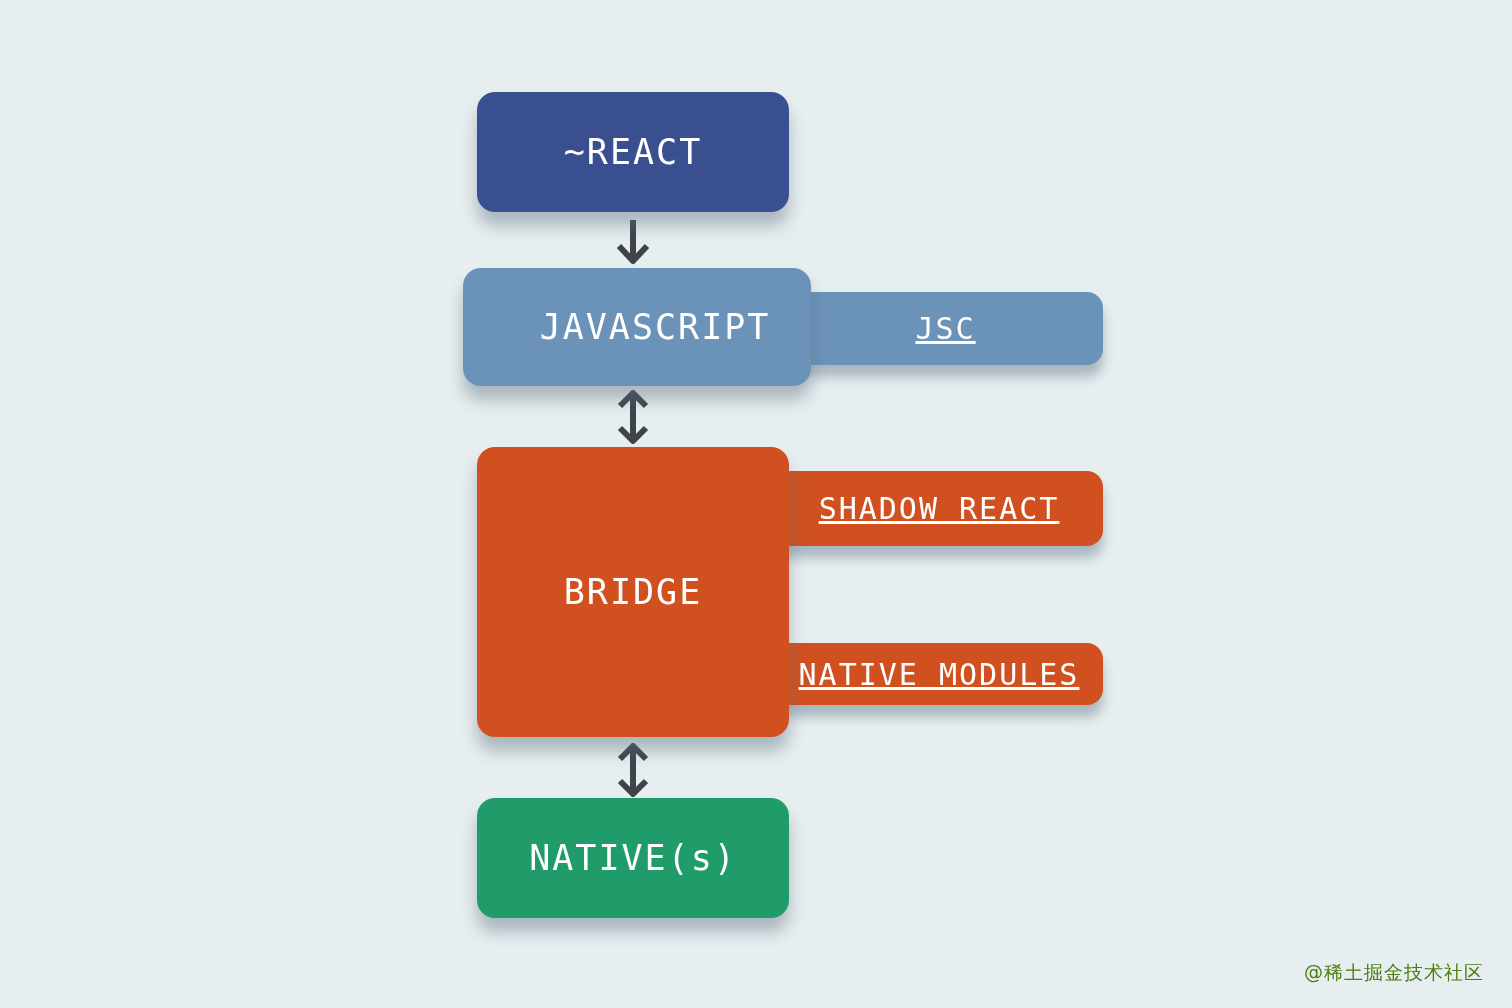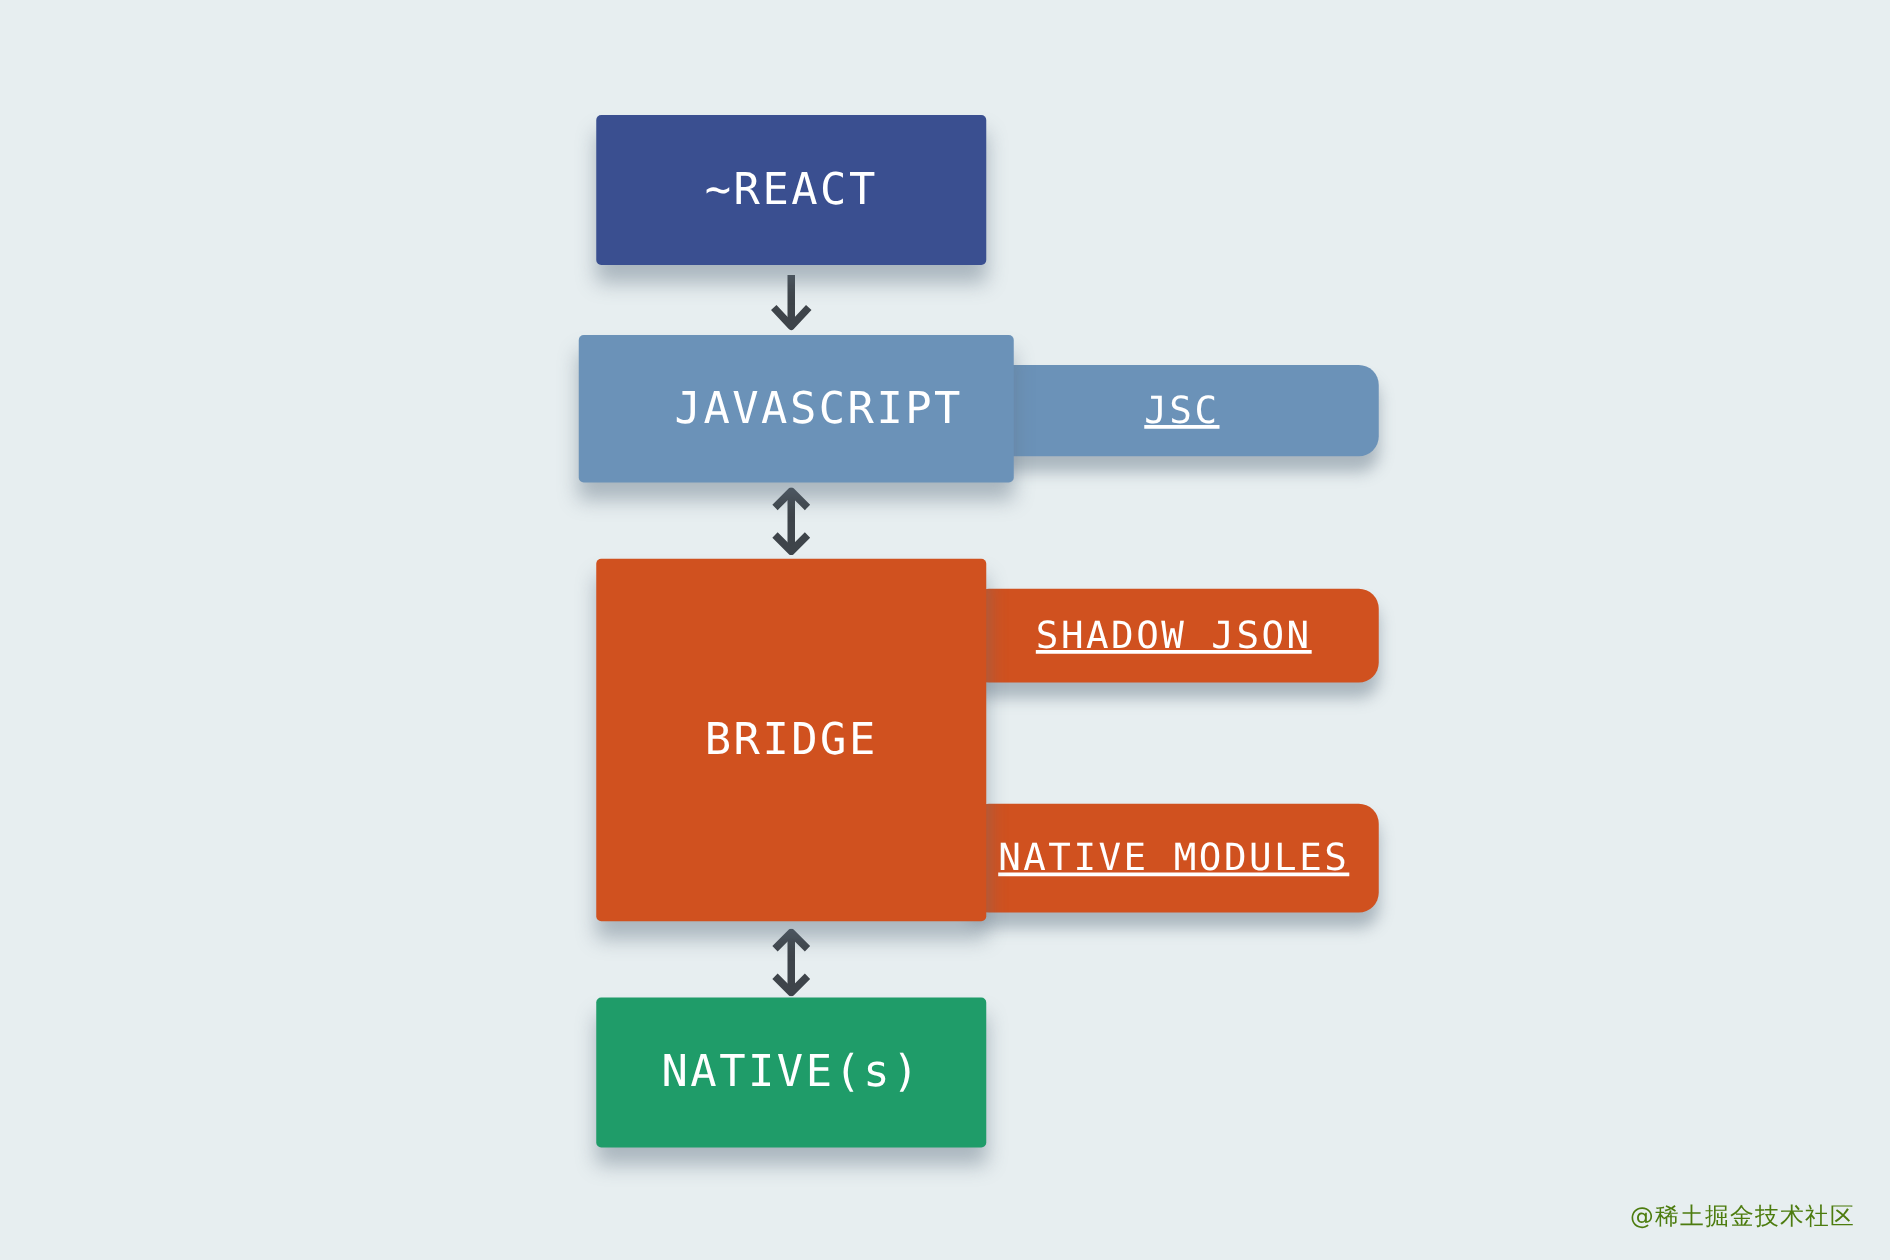--- a/index.html
+++ b/index.html
@@ -11,41 +11,41 @@
   }
   .stage{position:relative;width:1512px;height:1008px;}
 
   .node,.tab{
     position:absolute;
     display:flex;align-items:center;justify-content:center;
     color:#ffffff;
     letter-spacing:2px;
   }
   .node{
-    border-radius:4px;
+    border-radius:18px;
     font-size:35px;
     z-index:2;
     box-shadow:0 14px 16px rgba(98,116,130,0.45);
     align-items:center;
   }
   .tab{
     border-radius:16px;
     font-size:30px;
     z-index:1;
     box-shadow:0 12px 12px rgba(98,116,130,0.45);
     text-decoration:underline;
   }
 
   .node-react{left:477px;top:92px;width:312px;height:120px;background:var(--color-react,#3a4f90);}
   .node-javascript{left:463px;top:268px;width:312px;height:118px;background:var(--color-javascript,#6b92b8);padding-left:36px;}
   .tab-jsc{left:788px;top:292px;width:315px;height:73px;background:var(--color-javascript,#6b92b8);}
   .node-bridge{left:477px;top:447px;width:312px;height:290px;background:var(--color-bridge,#d0511f);}
   .tab-shadow-tree{left:775px;top:471px;width:328px;height:75px;background:var(--color-bridge,#d0511f);}
   .tab-json-async{left:775px;top:557px;width:328px;height:75px;background:var(--color-bridge,#d0511f);}
-  .tab-native-modules{left:775px;top:643px;width:328px;height:87px;background:var(--color-bridge,#d0511f);}
+  .tab-native-modules{left:775px;top:643px;width:328px;height:62px;background:var(--color-bridge,#d0511f);}
   .node-native{left:477px;top:798px;width:312px;height:120px;background:var(--color-native,#1f9c69);}
 
   .arrow{position:absolute;z-index:0;}
   .arrow svg{display:block;}
   .arrow-1{left:614px;top:220px;}
   .arrow-2{left:614px;top:390px;}
   .arrow-3{left:614px;top:743px;}
 
   .watermark{
     position:absolute;
@@ -87,21 +87,21 @@
       <polyline points="6,16 19,3 32,16" stroke="#3e444a" stroke-width="6" fill="none" stroke-linejoin="round"></polyline>
       <polyline points="6,38 19,51 32,38" stroke="#3e444a" stroke-width="6" fill="none" stroke-linejoin="round"></polyline>
     </svg>
   </div>
 
   <div class="node node-bridge">
     <span>BRIDGE</span>
   </div>
 
   <div class="tab tab-shadow-tree">
-    <span>SHADOW JSON</span>
+    <span>SHADOW REACT</span>
   </div>
   <div class="tab tab-native-modules">
     <span>NATIVE MODULES</span>
   </div>
 
   <div class="arrow arrow-3">
     <svg width="38" height="54" viewBox="0 0 38 54" fill="none">
       <line x1="19" y1="5" x2="19" y2="49" stroke="#3e444a" stroke-width="6"></line>
       <polyline points="6,16 19,3 32,16" stroke="#3e444a" stroke-width="6" fill="none" stroke-linejoin="round"></polyline>
       <polyline points="6,38 19,51 32,38" stroke="#3e444a" stroke-width="6" fill="none" stroke-linejoin="round"></polyline>

